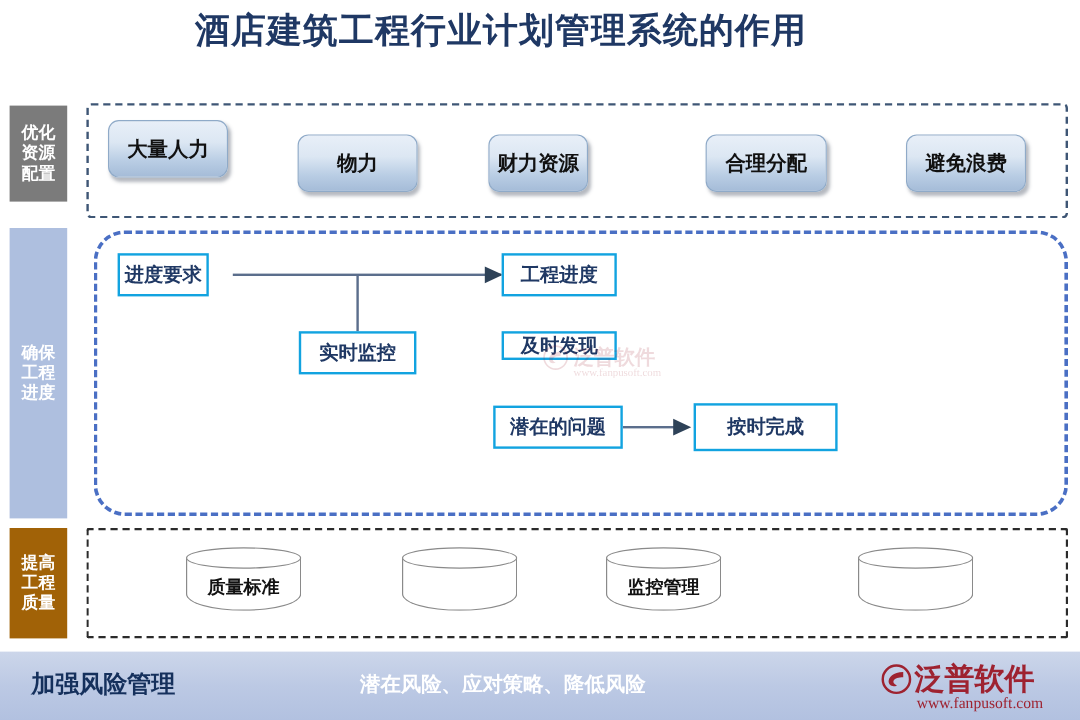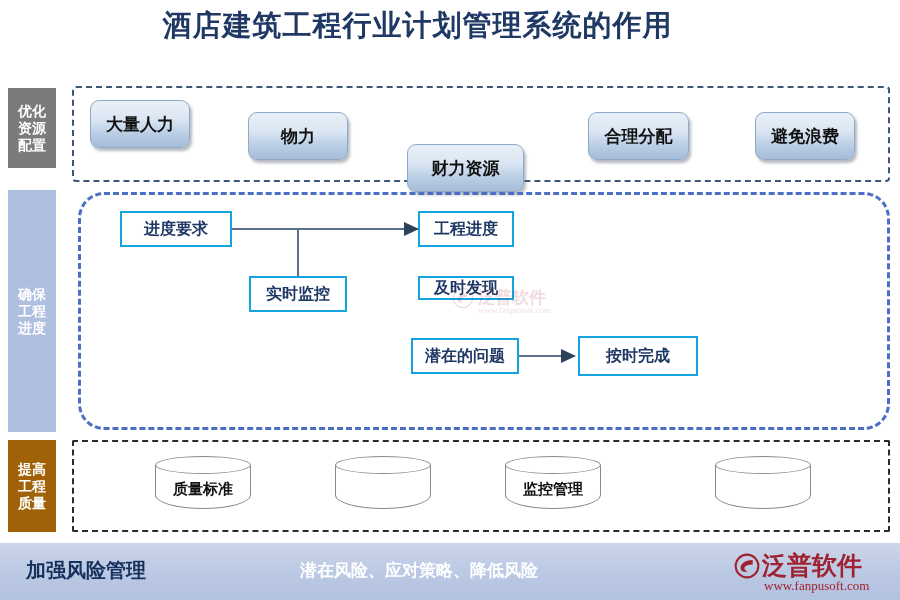--- a/index.html
+++ b/index.html
@@ -83,41 +83,41 @@
     justify-content: center;
     color: #111111;
     font-family: "Liberation Serif", "DejaVu Serif", serif;
     font-size: 17px;
     font-weight: bold;
     box-sizing: border-box;
     white-space: nowrap;
   }
   #pill-0 { left: 90px;  top: 100px; width: 100px; }
   #pill-1 { left: 248px; top: 112px; width: 100px; }
-  #pill-2 { left: 407px; top: 112px; width: 117px; margin-top: 32px; }
+  #pill-2 { left: 407px; top: 112px; width: 83px; }
   #pill-3 { left: 588px; top: 112px; width: 101px; }
   #pill-4 { left: 755px; top: 112px; width: 100px; }
 
   
   .flowbox {
     position: absolute;
     border: 2px solid #12a3e0;
     background: #ffffff;
     display: flex;
     align-items: center;
     justify-content: center;
     color: #1f3864;
     font-family: "Liberation Serif", "DejaVu Serif", serif;
     font-size: 16px;
     font-weight: bold;
     box-sizing: border-box;
     white-space: nowrap;
     z-index: 3;
   }
-  #flow-0 { left: 98px;  top: 211px; width: 112px;  height: 36px; margin-left: 22px; }  
+  #flow-0 { left: 98px;  top: 211px; width: 76px;  height: 36px; }  
   #flow-1 { left: 418px; top: 211px; width: 96px;  height: 36px; }  
   #flow-2 { left: 249px; top: 276px; width: 98px;  height: 36px; }  
   #flow-3 { left: 418px; top: 276px; width: 96px;  height: 24px; }  
   #flow-4 { left: 411px; top: 338px; width: 108px; height: 36px; }  
   #flow-5 { left: 578px; top: 336px; width: 120px; height: 40px; }  
 
   
   .conn { position: absolute; z-index: 2; }
   
   #conn-h1 { left: 194px; top: 228px; width: 224px; height: 2px; background: #5b6e8c; }

